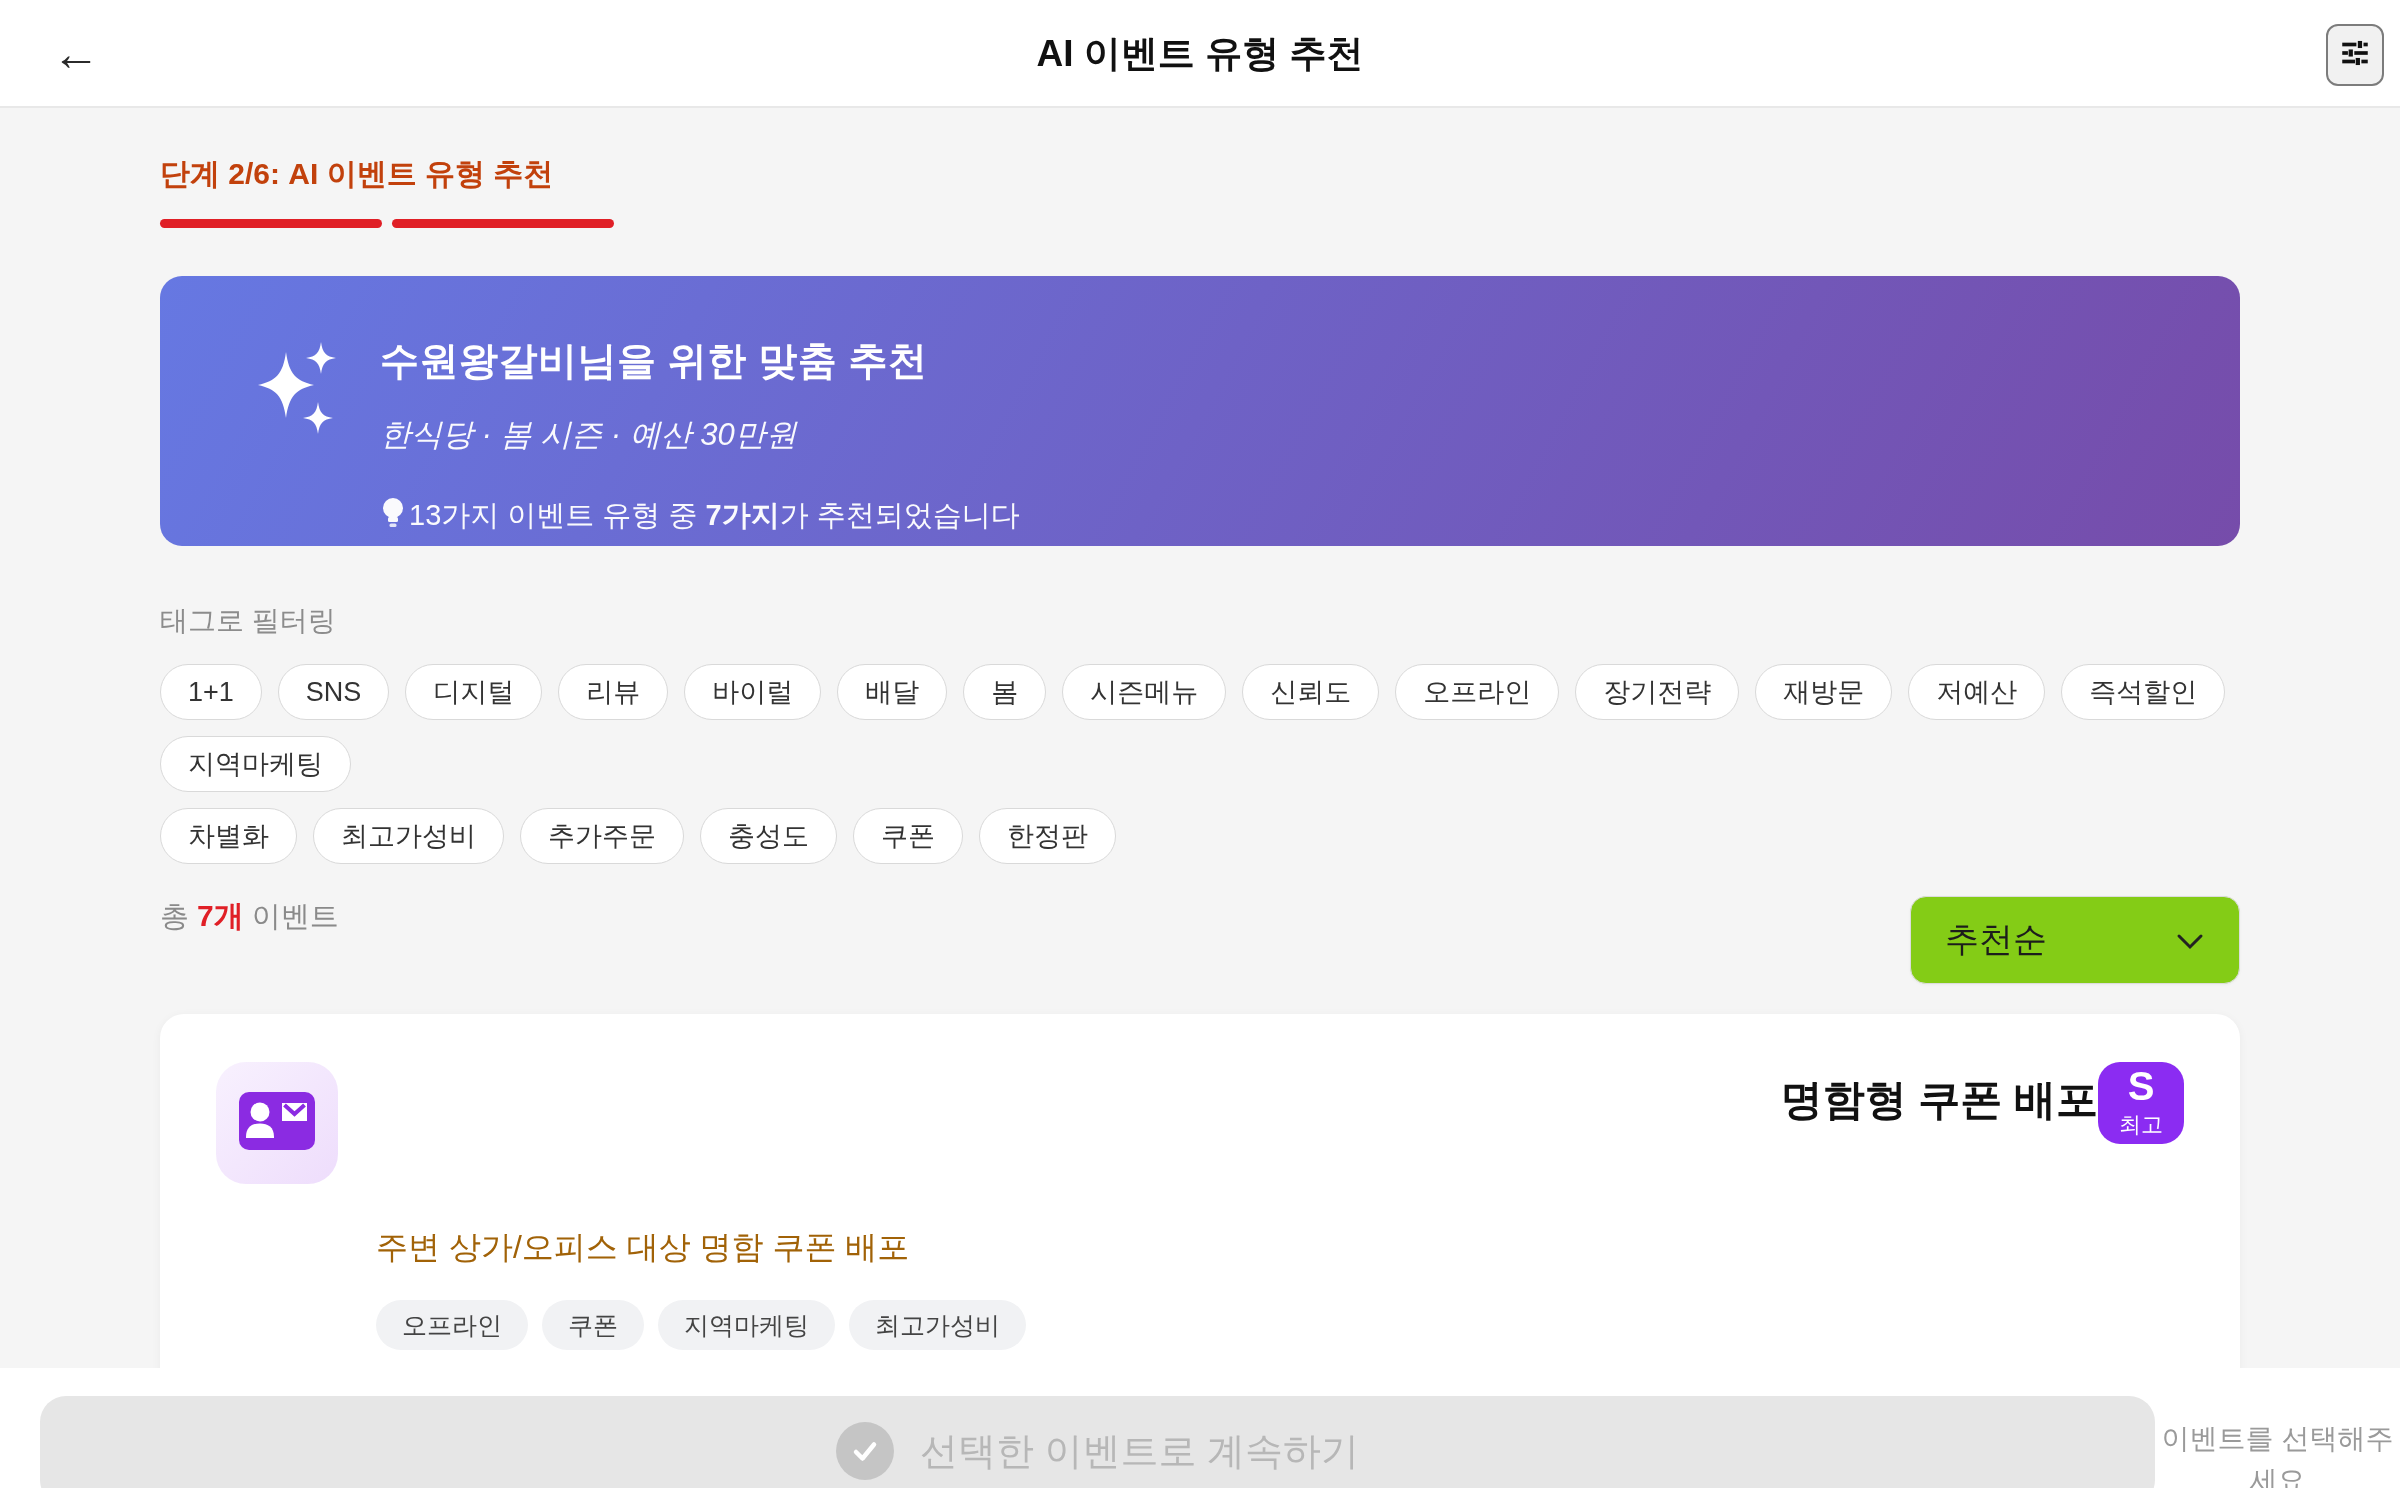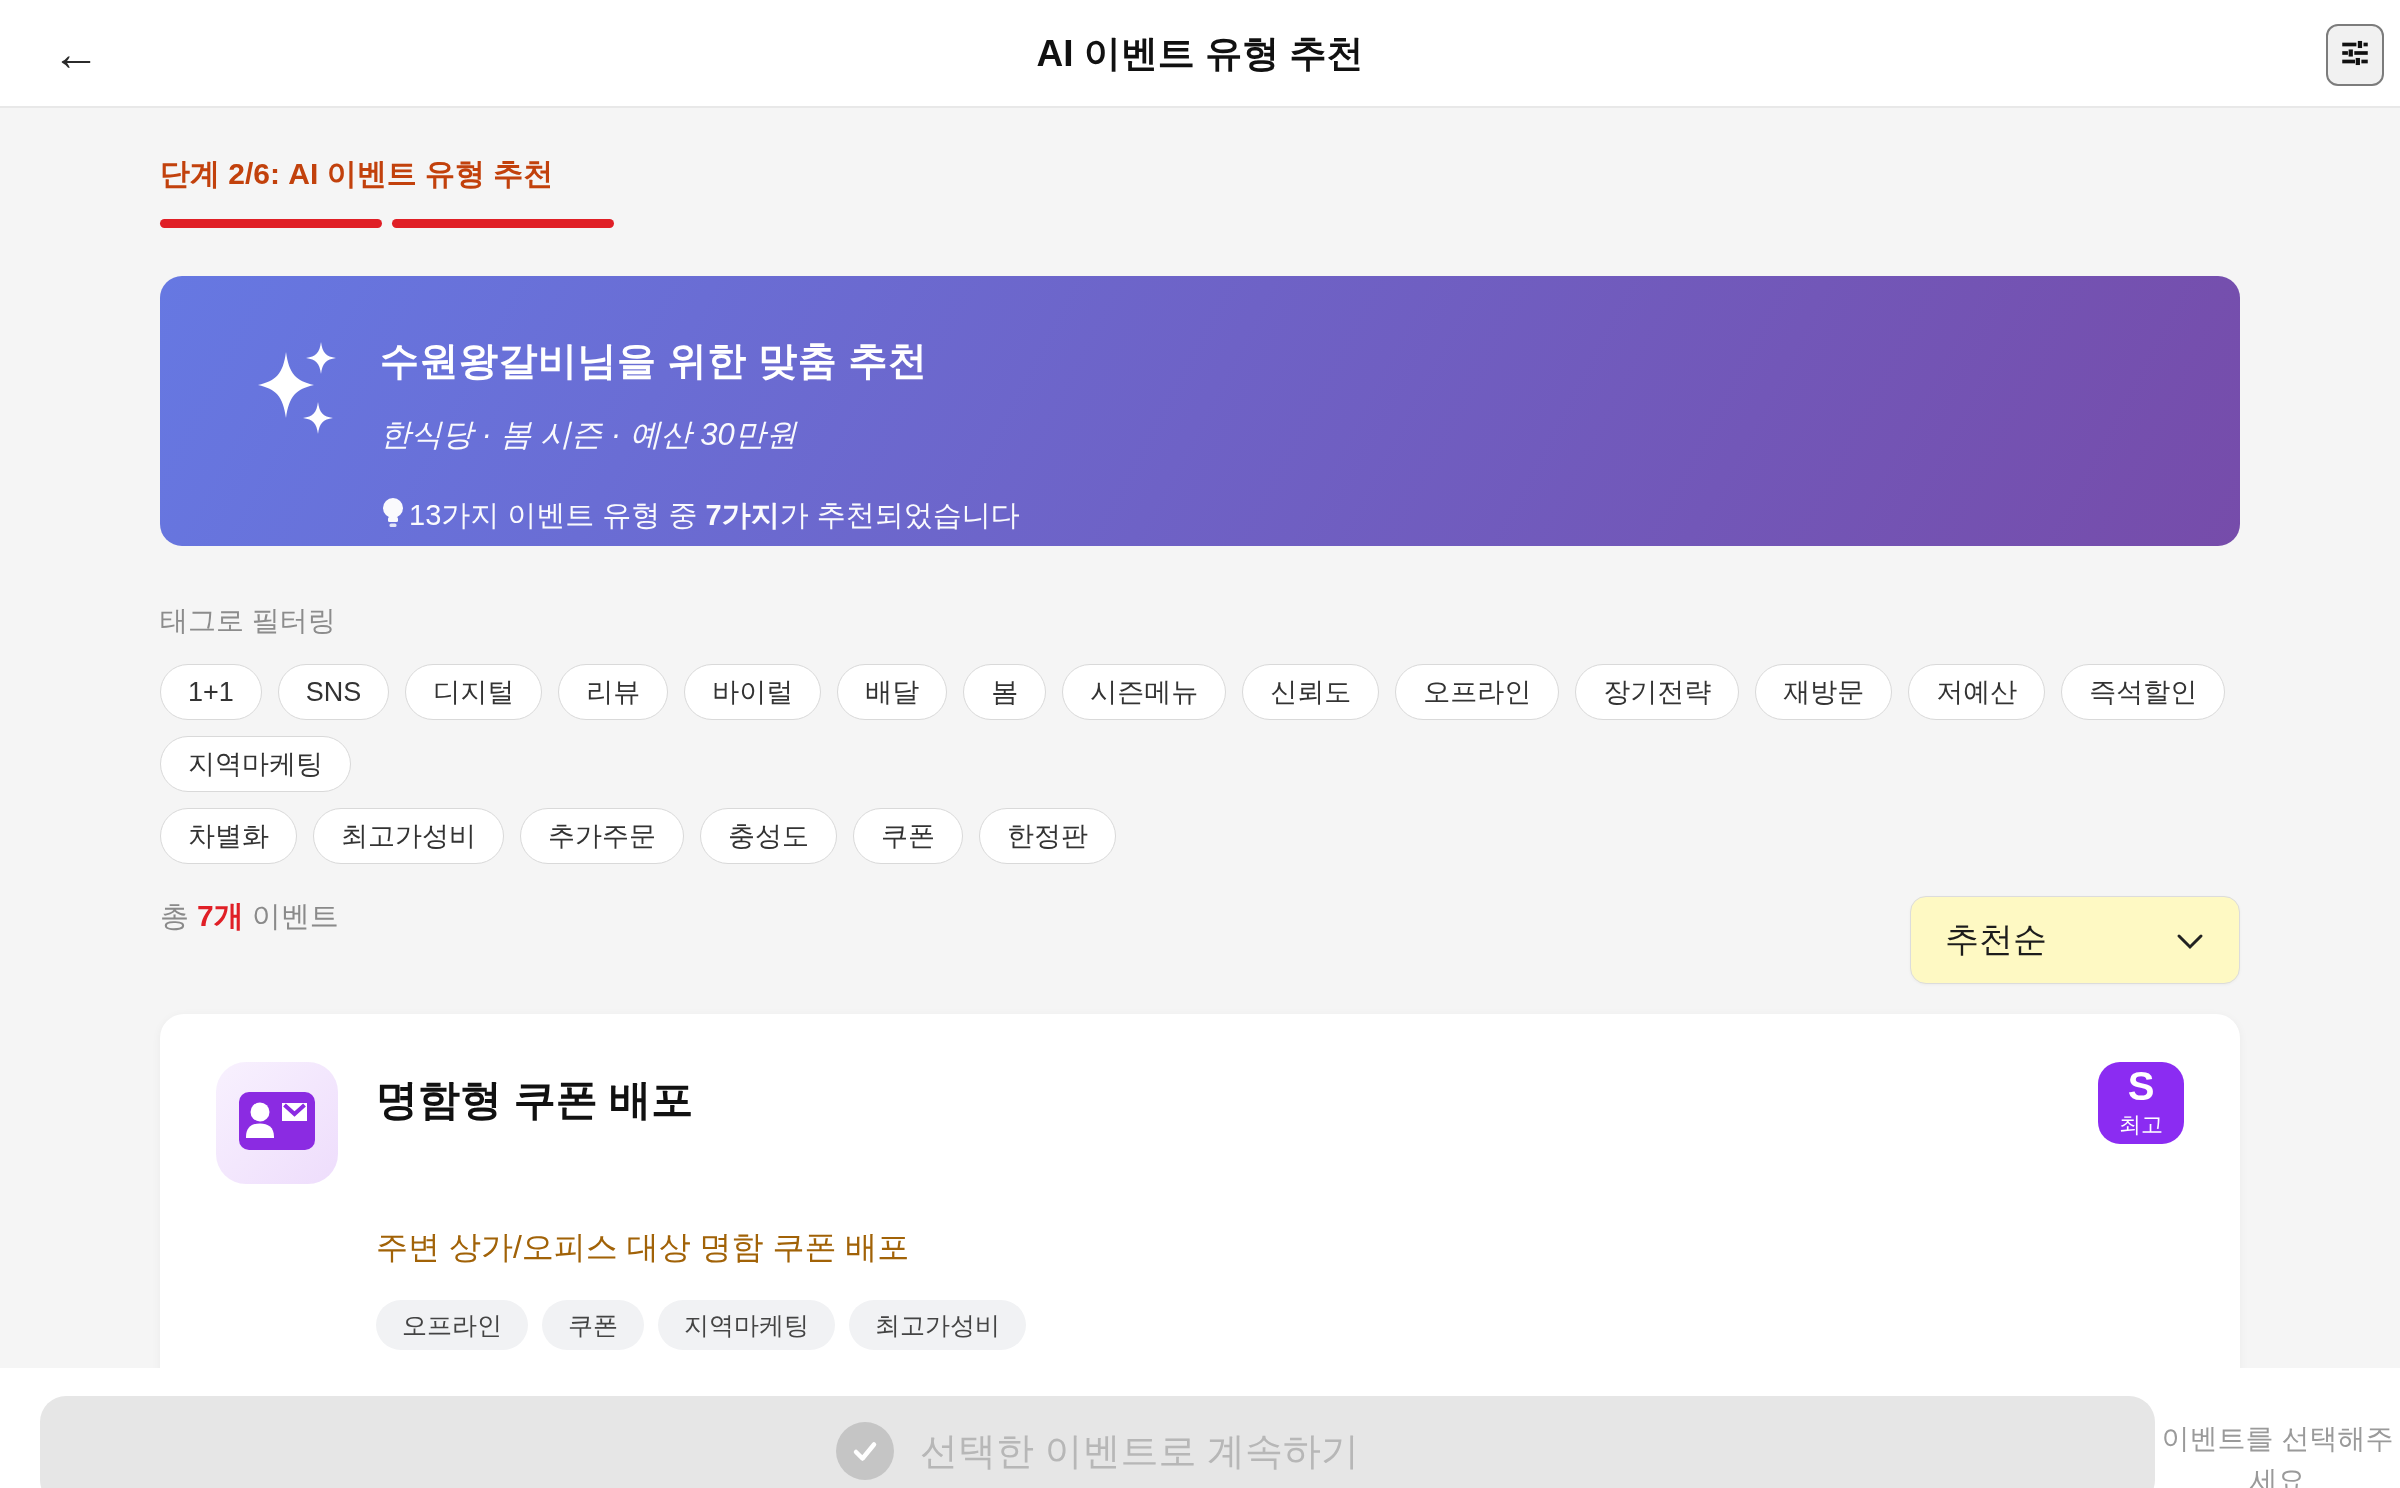--- a/index.html
+++ b/index.html
@@ -60,38 +60,38 @@
     border:1.5px solid #d9d9d9; font-size:27px; color:#333;
     display:inline-flex; align-items:center; cursor:pointer;
     font-family:inherit;
   }
 
   
   .sort-row { margin-top:32px; display:flex; justify-content:space-between; }
   .summary { font-size:29px; color:#8a8a8a; }
   .summary b { font-size:30px; font-weight:bold; }
   .sort-select {
-    width:330px; height:88px; background:#fef9c3; border:1.5px solid #dcdcdc;
+    width:330px; height:88px; background:#84cc16; border:1.5px solid #dcdcdc;
     border-radius:16px; display:flex; align-items:center; justify-content:space-between;
     padding:0 34px; font-size:34px; color:#1c1c1c; cursor:pointer;
     box-shadow:0 1px 3px rgba(0,0,0,.04);
   }
 
   
   .card {
     margin-top:30px; background:#fff; border-radius:24px; padding:48px 56px;
     box-shadow:0 2px 10px rgba(0,0,0,.05); height:700px;
   }
   .card-head { display:flex; align-items:flex-start; }
   .tile {
     width:122px; height:122px; border-radius:30px; flex:0 0 auto;
     background:linear-gradient(135deg,#f8f1fe 0%,#eeddfc 100%);
     display:flex; align-items:center; justify-content:center;
   }
-  .card-head-body { margin-left:38px; flex:1; }
+  .card-head-body { flex:1;text-align:right; }
   .card-title { margin-top:10px; font-size:42px; font-weight:bold; color:#111; }
   .grade-badge {
     width:86px; height:82px; border-radius:22px; flex:0 0 auto;
     display:flex; flex-direction:column; align-items:center; justify-content:center;
     color:#fff;
   }
   .grade-badge .g { font-size:40px; font-weight:bold; line-height:40px; }
   .grade-badge .gl { font-size:22px; margin-top:4px; }
   .card-desc { margin-top:42px; margin-left:160px; font-size:32px; color:#a16207; }
   .card-tags { margin-top:30px; margin-left:160px; display:flex; gap:14px; }

